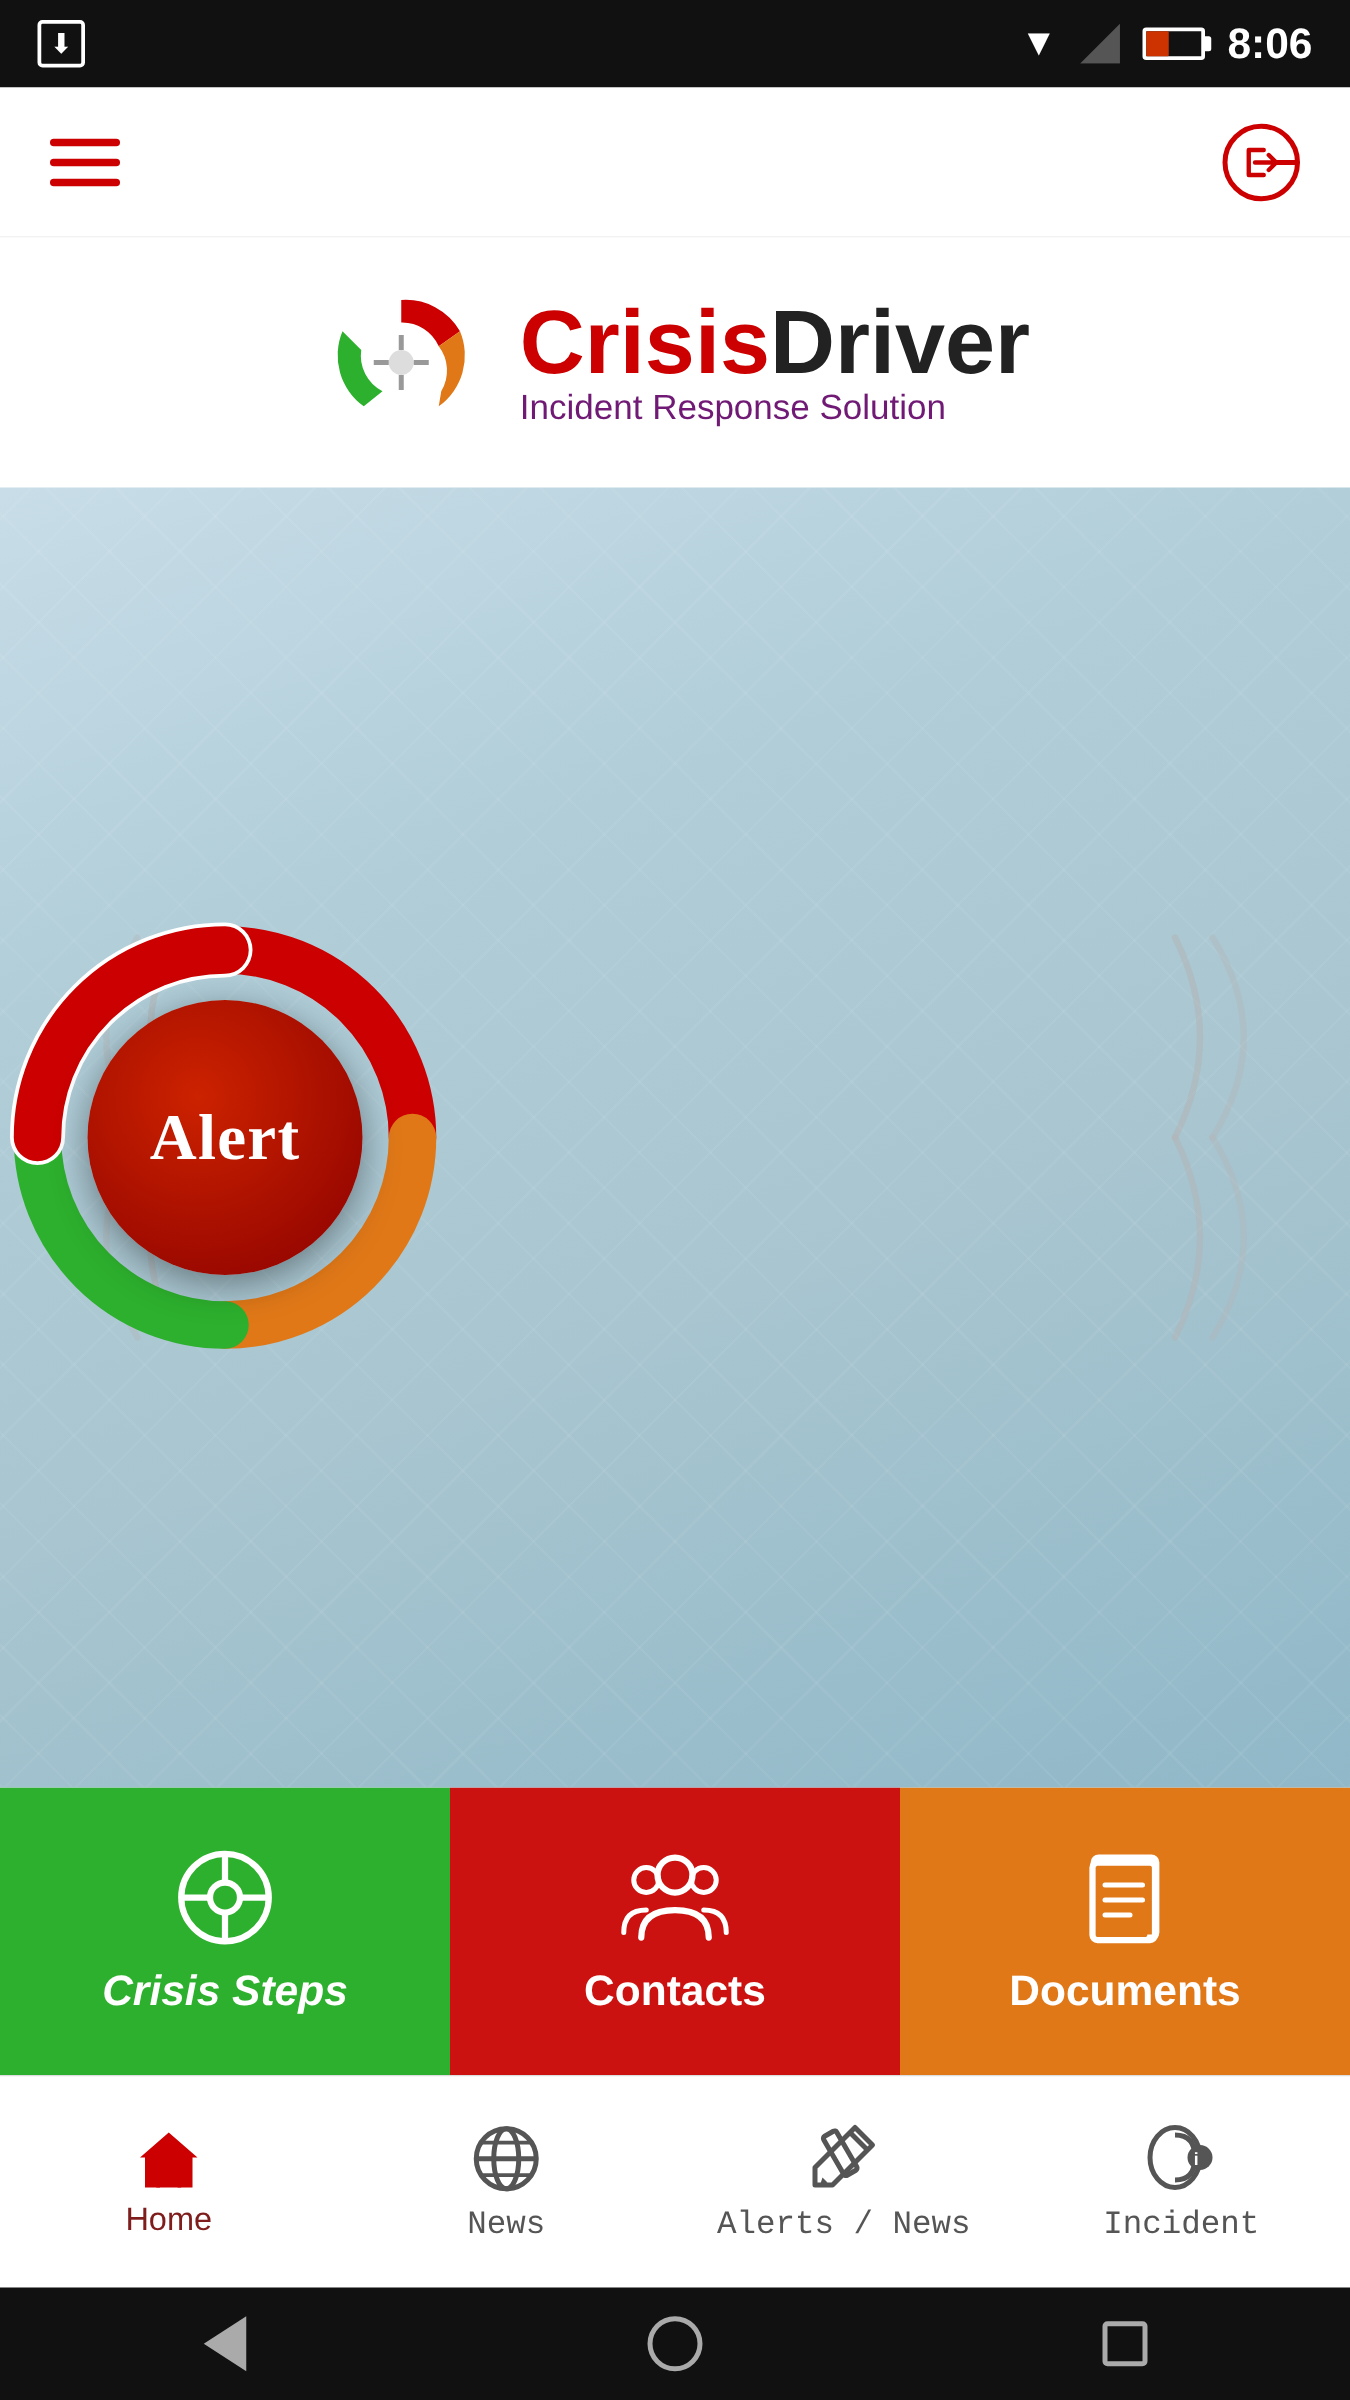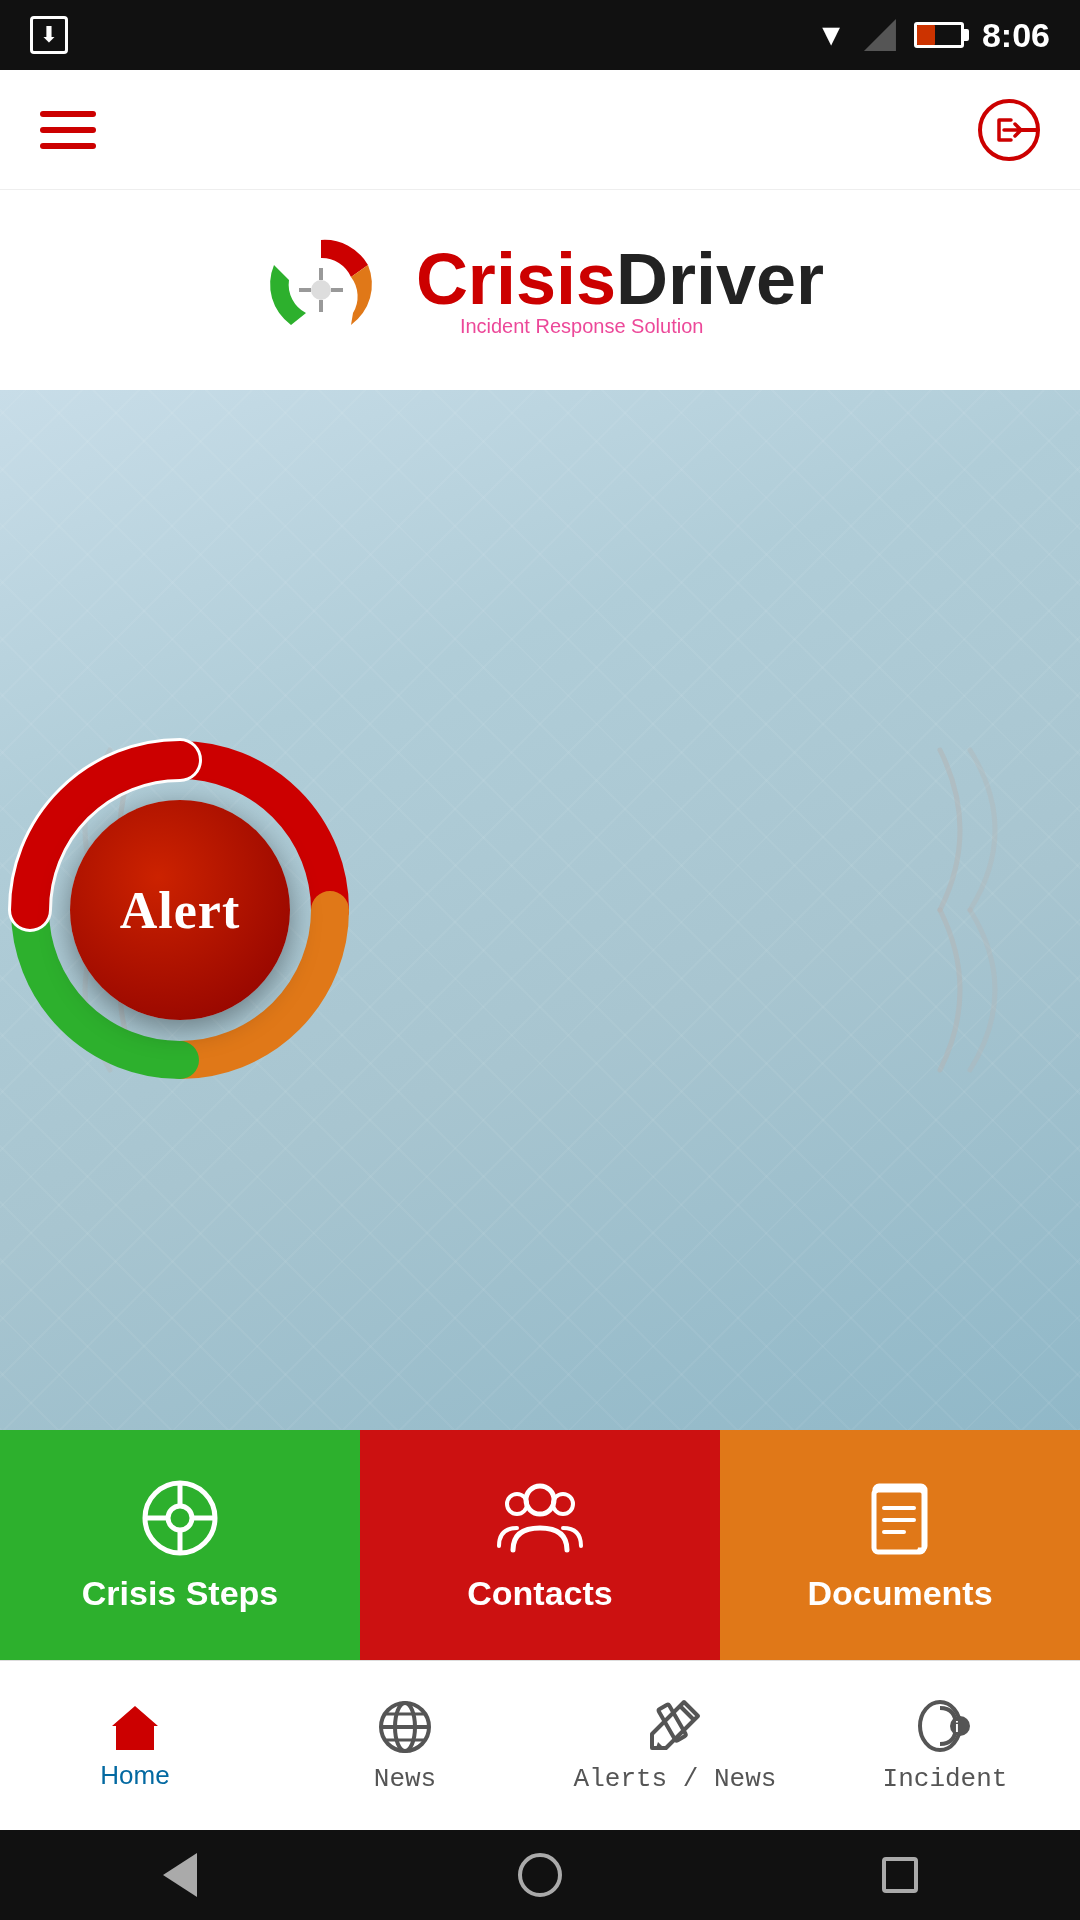--- a/index.html
+++ b/index.html
@@ -152,24 +152,23 @@
       font-weight: bold;
       line-height: 1;
     }
     .logo-title .crisis {
       color: #cc0000;
     }
     .logo-title .driver {
       color: #222;
     }
     .logo-subtitle {
-      font-size: 20px;
-      color: #ec4899;
+      font-size: 28px;
+      color: #701a75;
       font-weight: normal;
-      margin-left: 44px;
     }
 
     
     .hero-section {
       flex: 1;
       position: relative;
       background: linear-gradient(160deg, #c8dde8 0%, #b0cdd8 30%, #a8c5d0 60%, #90b8c8 100%);
       display: flex;
       align-items: center;
       overflow: hidden;
@@ -254,21 +253,21 @@
     }
     .tile {
       flex: 1;
       display: flex;
       flex-direction: column;
       align-items: center;
       justify-content: center;
       gap: 16px;
       cursor: pointer;
     }
-    .tile-green { background: #2db02d; }
+    .tile-green { background: #2db02d; font-style: italic; }
     .tile-orange { background: #e07818; }
     .tile-red { background: #cc1111; }
     .tile-label {
       color: #fff;
       font-size: 34px;
       font-weight: bold;
     }
 
     
     .bottom-nav {
@@ -286,21 +285,21 @@
       flex-direction: column;
       align-items: center;
       justify-content: center;
       gap: 8px;
       cursor: pointer;
       height: 100%;
     }
     .nav-label {
       font-size: 26px;
     }
-    .nav-label.red { color: #0369a1; }
+    .nav-label.red { color: #7f1d1d; }
     .nav-label.gray { color: #555; font-family: Liberation Mono, monospace; }
 
     
     .android-nav {
       width: 100%;
       height: 90px;
       background: #111;
       display: flex;
       align-items: center;
       justify-content: space-around;

